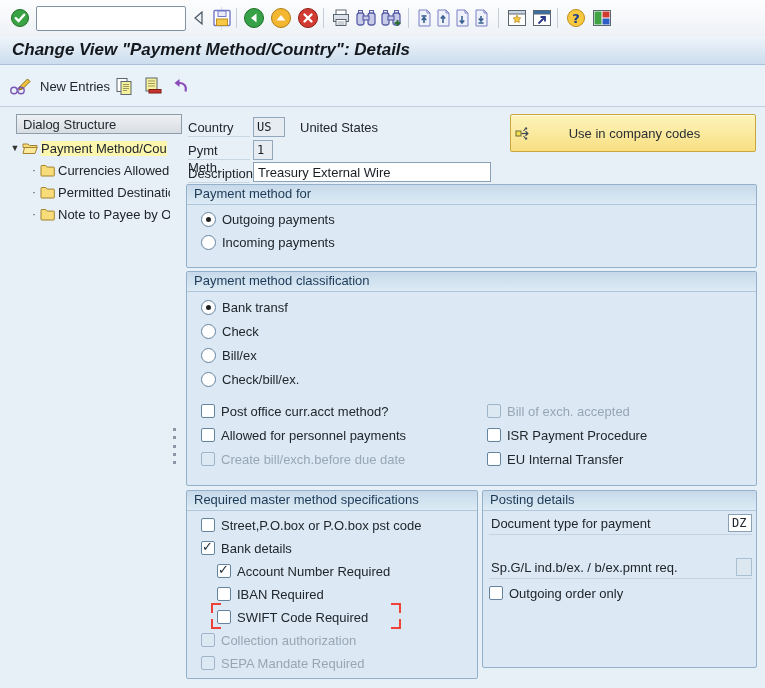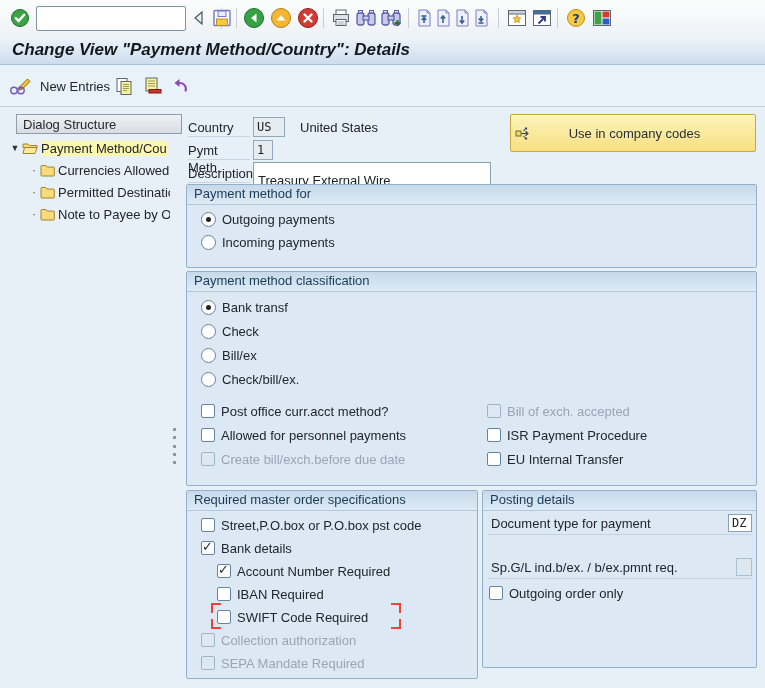--- a/index.html
+++ b/index.html
@@ -39,21 +39,21 @@
   .tree-sel{background:#fdf7ae;}
   .splitter-dots{position:absolute;left:173px;top:428px;width:4px;height:36px;
                  display:flex;flex-direction:column;justify-content:space-between;}
   .splitter-dots i{width:3px;height:3px;background:#8a98a6;display:block;}
 
   
   .fld-label{position:absolute;height:17px;line-height:17px;border-bottom:1px solid #c9d6e3;width:62px;}
   .code-box{position:absolute;height:18px;background:#e6ecf2;border:1px solid #93a7ba;
             font:12px "DejaVu Sans Mono",monospace;line-height:18px;padding:0 3px;color:#1a1f24;}
   .txt-input{position:absolute;height:18px;background:#fff;border:1px solid #8aa0b4;
-             font:13px "Liberation Sans",sans-serif;padding:8px 4px;color:#1a1f24;outline:none;}
+             font:13px "Liberation Sans",sans-serif;padding:0 4px;color:#1a1f24;outline:none;}
   .static-txt{position:absolute;height:17px;line-height:17px;}
   .usebtn{position:absolute;left:510px;top:114px;width:246px;height:38px;box-sizing:border-box;
           background:linear-gradient(#fdf4bc,#f8df82);border:1px solid #c9a73d;border-radius:2px;
           display:flex;align-items:center;cursor:default;box-shadow:inset 0 1px 0 #fffbe2;}
   .usebtn .ic{flex:none;margin-left:4px;display:flex;}
   .usebtn .lb{flex:1;text-align:center;color:#2a2f35;padding-right:18px;}
 
   
   .grp{position:absolute;background:#dce9f4;border:1px solid #93b1ca;border-radius:2px;box-sizing:border-box;}
   .grp-hd{height:19px;background:linear-gradient(#c7d9ea,#dcebf5);border-bottom:1px solid #b0c7db;
@@ -394,21 +394,21 @@
       <span class="cb"></span>
       <span class="lbl">ISR Payment Procedure</span>
     </div>
     <div class="row" style="left:300px;top:177px">
       <span class="cb"></span>
       <span class="lbl">EU Internal Transfer</span>
     </div>
   </div>
 
   <div class="grp" style="left:186px;top:490px;width:292px;height:189px">
-    <div class="grp-hd">Required master order specifications</div>
+    <div class="grp-hd">Required master method specifications</div>
 
     <div class="row mr-row" style="top:24px">
       <span class="cb"></span>
       <span class="lbl">Street,P.O.box or P.O.box pst code</span>
 
     </div>
     <div class="row mr-row" style="top:47px">
       <span class="cb checked"></span>
       <span class="lbl">Bank details</span>
 

